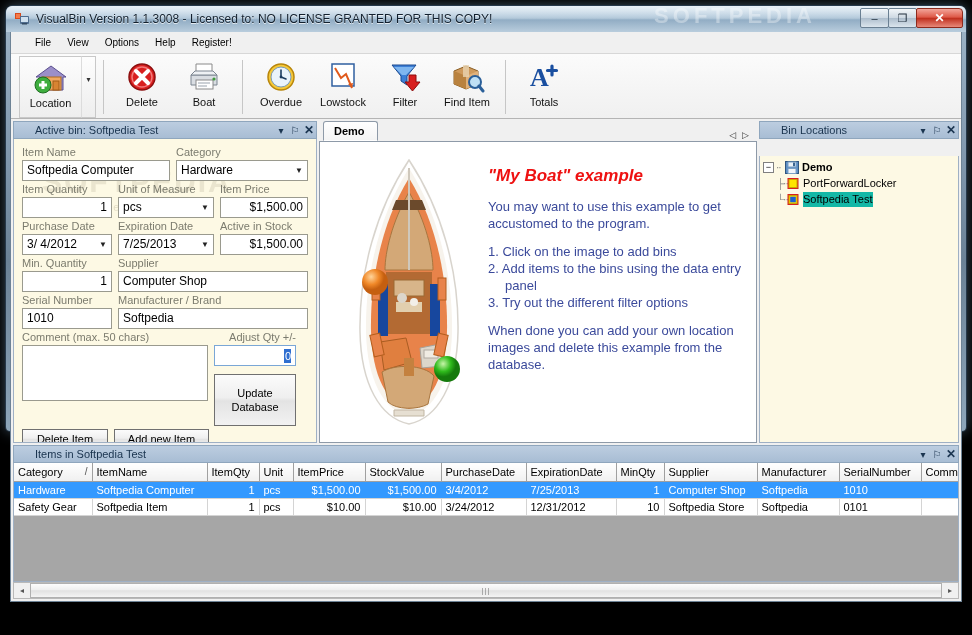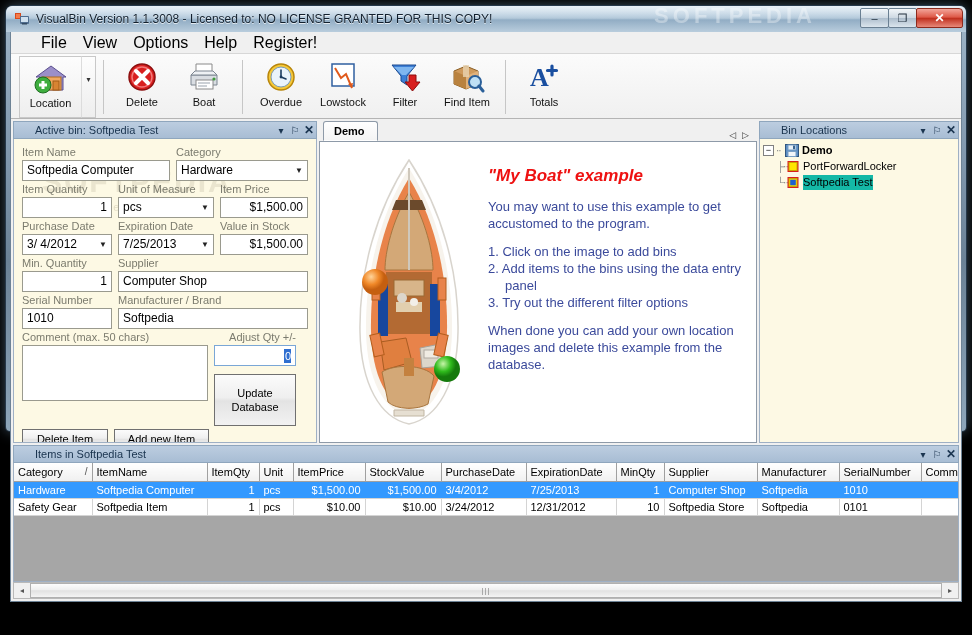--- a/index.html
+++ b/index.html
@@ -79,22 +79,22 @@
     border: 1px solid #6e8396;
     border-top: none;
     display: flex; flex-direction: column;
   }
 
   
   #menubar {
     height: 21px; flex: none;
     background: #f0f0f0;
     display: flex; align-items: center;
-    padding-left: 22px;
-    font-size: 16px; color: #000;
+    padding-left: 16px;
+    font-size: 10px; color: #000;
   }
   .menu-item { padding: 2px 8px; cursor: default; }
 
   
   #toolbar {
     height: 66px; flex: none;
     background: linear-gradient(180deg,#fbfbfb 0%,#f0f0f0 100%);
     border-top: 1px solid #d7d7d7;
     border-bottom: 1px solid #b4b4b4;
     display: flex; align-items: stretch;
@@ -242,21 +242,21 @@
     color: #ee1111; font-size: 17px; font-weight: bold; font-style: italic;
     margin: 0 0 12px 0;
   }
   .demo-p {
     color: #3b4a9b; font-size: 13px; line-height: 17px; margin: 0 0 11px 0;
   }
   .demo-ol { margin: 0 0 11px 0; padding-left: 0; list-style: none; color: #3b4a9b; font-size: 13px; line-height: 17px; }
   .demo-ol li { padding-left: 17px; text-indent: -17px; margin-bottom: 0px; }
 
   
-  #rightpanel { width: 200px; flex: none; }
+  #rightpanel { width: 200px; flex: none; gap: 17px; }
   #rightbody {
     flex: 1;
     background: #fdf9e4;
     border: 1px solid #9fb0c4; border-top: none;
     padding: 3px 2px 0 3px;
     font-size: 11px; color: #000;
     position: relative; overflow: hidden;
   }
   .tree-row { display: flex; align-items: center; height: 16px; white-space: nowrap; }
   .tree-exp {
@@ -515,21 +515,21 @@
                 </div>
               </div>
               <div style="width:96px">
                 <div class="f-lbl">Expiration Date</div>
                 <div class="f-in combo" style="width:96px">
                   <span>7/25/2013</span>
                   <span class="arr">▼</span>
                 </div>
               </div>
               <div style="width:88px">
-                <div class="f-lbl">Value in Stock</div>
+                <div class="f-lbl">Active in Stock</div>
                 <div class="f-in right" style="width:88px">$1,500.00</div>
               </div>
             </div>
 
             <div class="f-row">
               <div style="width:90px">
                 <div class="f-lbl">Min. Quantity</div>
                 <div class="f-in right" style="width:90px">1</div>
               </div>
               <div style="width:190px">

